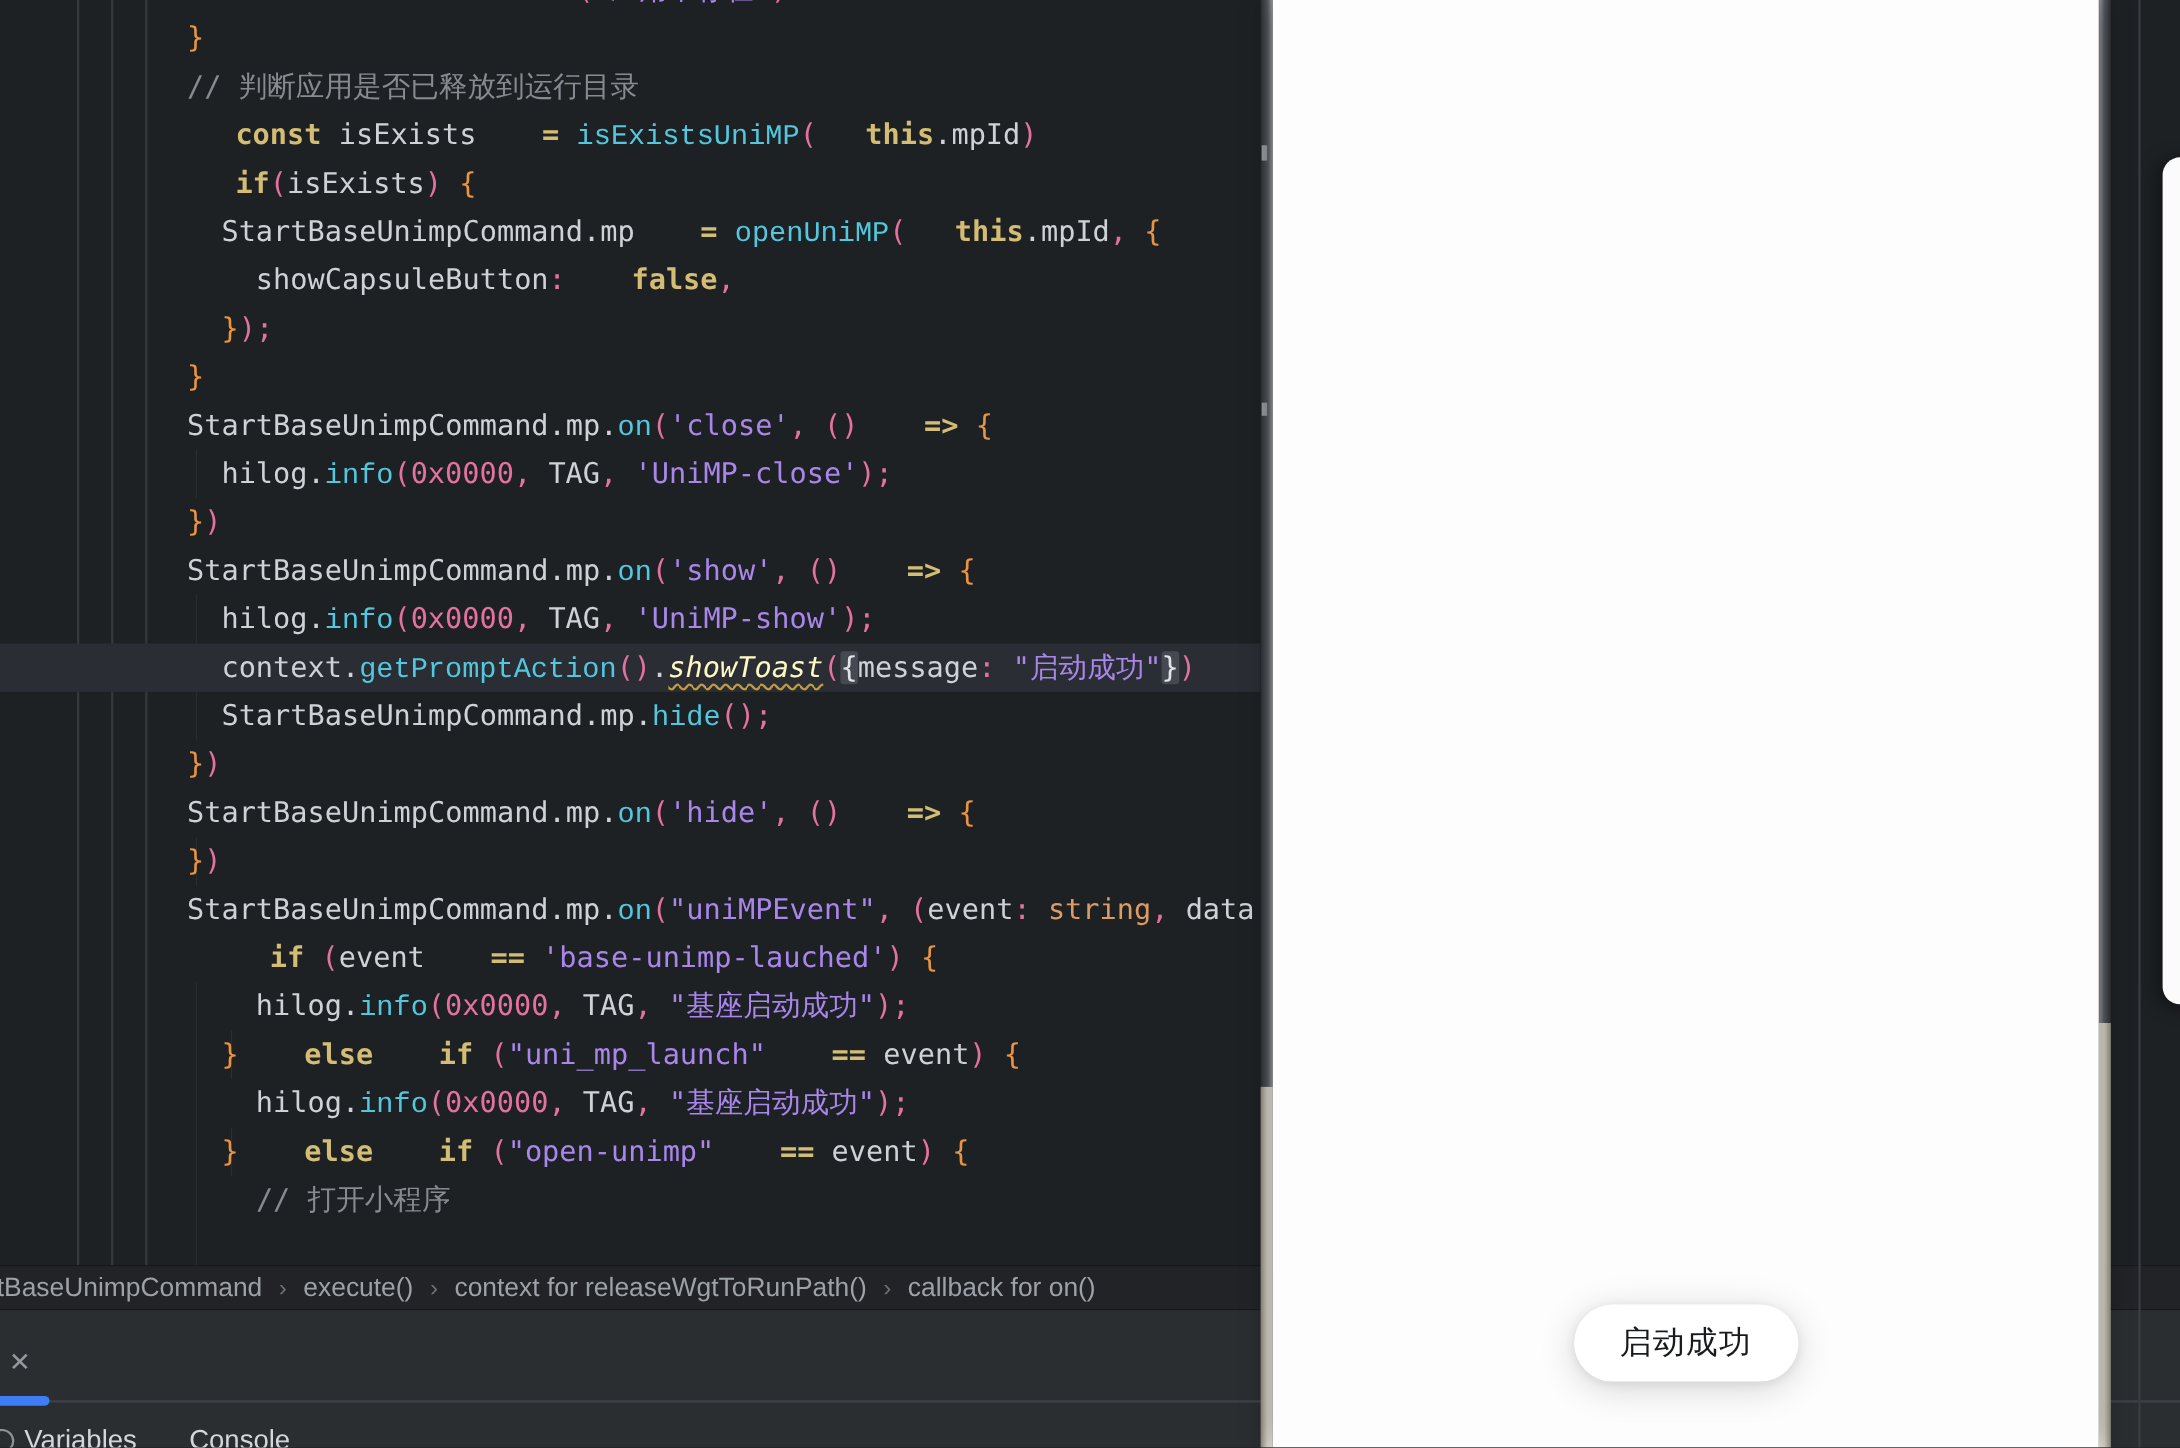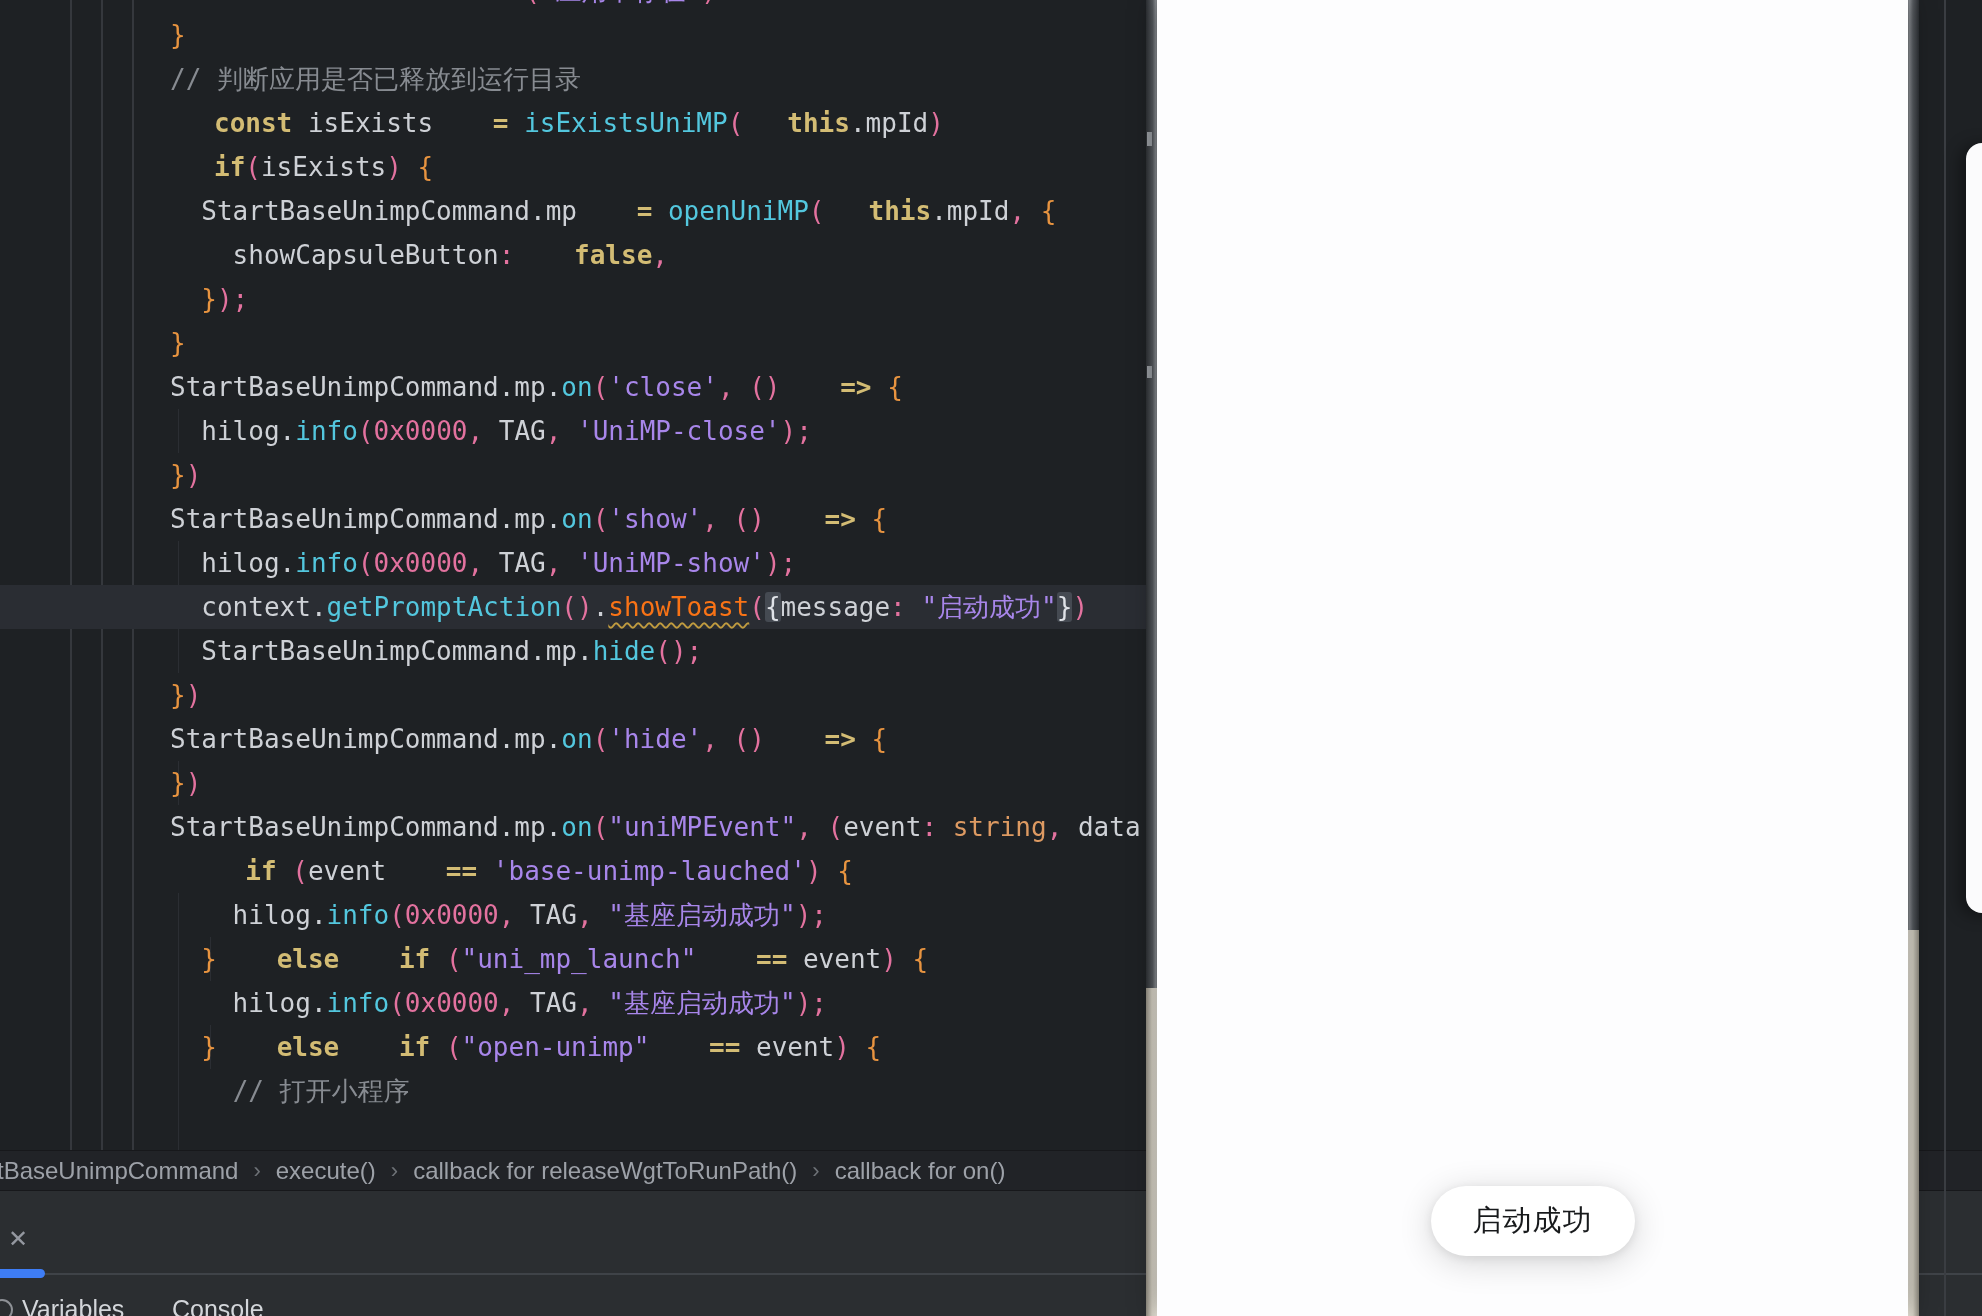--- a/index.html
+++ b/index.html
@@ -11,22 +11,22 @@
   #editor{left:0;top:0;width:1146px;height:1150px;background:#1e2124;overflow:hidden;}
   .guide{position:absolute;top:0;height:1150px;width:2px;background:#35383d;}
   .iguide{position:absolute;width:1px;background:#2b2e33;}
   #code-lines{position:absolute;left:0;top:-31px;right:0;}
   .code-line{white-space:pre;height:44px;line-height:44px;padding-left:170px;
              font-family:"DejaVu Sans Mono","Liberation Mono",monospace;
              font-size:26px;font-variant-ligatures:none;color:#ced1d6;}
   .code-line.current{background:#2a2d33;}
   .tk-txt{color:#ced1d6;}
   .tk-kw{color:#d3bc74;font-weight:bold;margin-left:44px;}
-  .tk-fn{color:#53c7de;}
-  .tk-fnw{color:#f97316;text-decoration:underline wavy #c09b3f 2px;text-underline-offset:6px;}
+  .tk-fn{color:#53c7de;font-family:Liberation Mono, monospace;}
+  .tk-fnw{color:#fef9c3;text-decoration:underline wavy #c09b3f 2px;text-underline-offset:6px;font-style:italic;}
   .tk-str{color:#a886ea;text-align:center;}
   .tk-num{color:#e3729f;}
   .tk-punc{color:#e3729f;}
   .tk-brace{color:#e89440;}
   .tk-bracehl{color:#e0e3e8;background:#454a52;border-radius:3px;}
   .tk-com{color:#878b91;}
   .tk-type{color:#dd9a62;}
 
   
   #breadcrumb-bar{left:0;top:1150px;width:1982px;height:40px;background:#212327;
@@ -113,21 +113,21 @@
       <div class="code-line"><span class="tk-txt">    </span><span class="tk-com">// 打开小程序</span></div>
     </div>
 </div>
 
 <div id="breadcrumb-bar" class="abs">
   <div id="breadcrumb">
       <span>tBaseUnimpCommand</span>
       <span class="crumb-sep">›</span>
       <span>execute()</span>
       <span class="crumb-sep">›</span>
-      <span>callback for releaseWgtToRunPath()</span>
+      <span>context for releaseWgtToRunPath()</span>
       <span class="crumb-sep">›</span>
       <span>callback for on()</span>
     </div>
 </div>
 
 <div id="debug-panel" class="abs">
   <div id="panel-close">✕</div>
   <div id="panel-divider"></div>
   <div id="panel-progress"></div>
   <div id="tab-icon-frag"></div>

